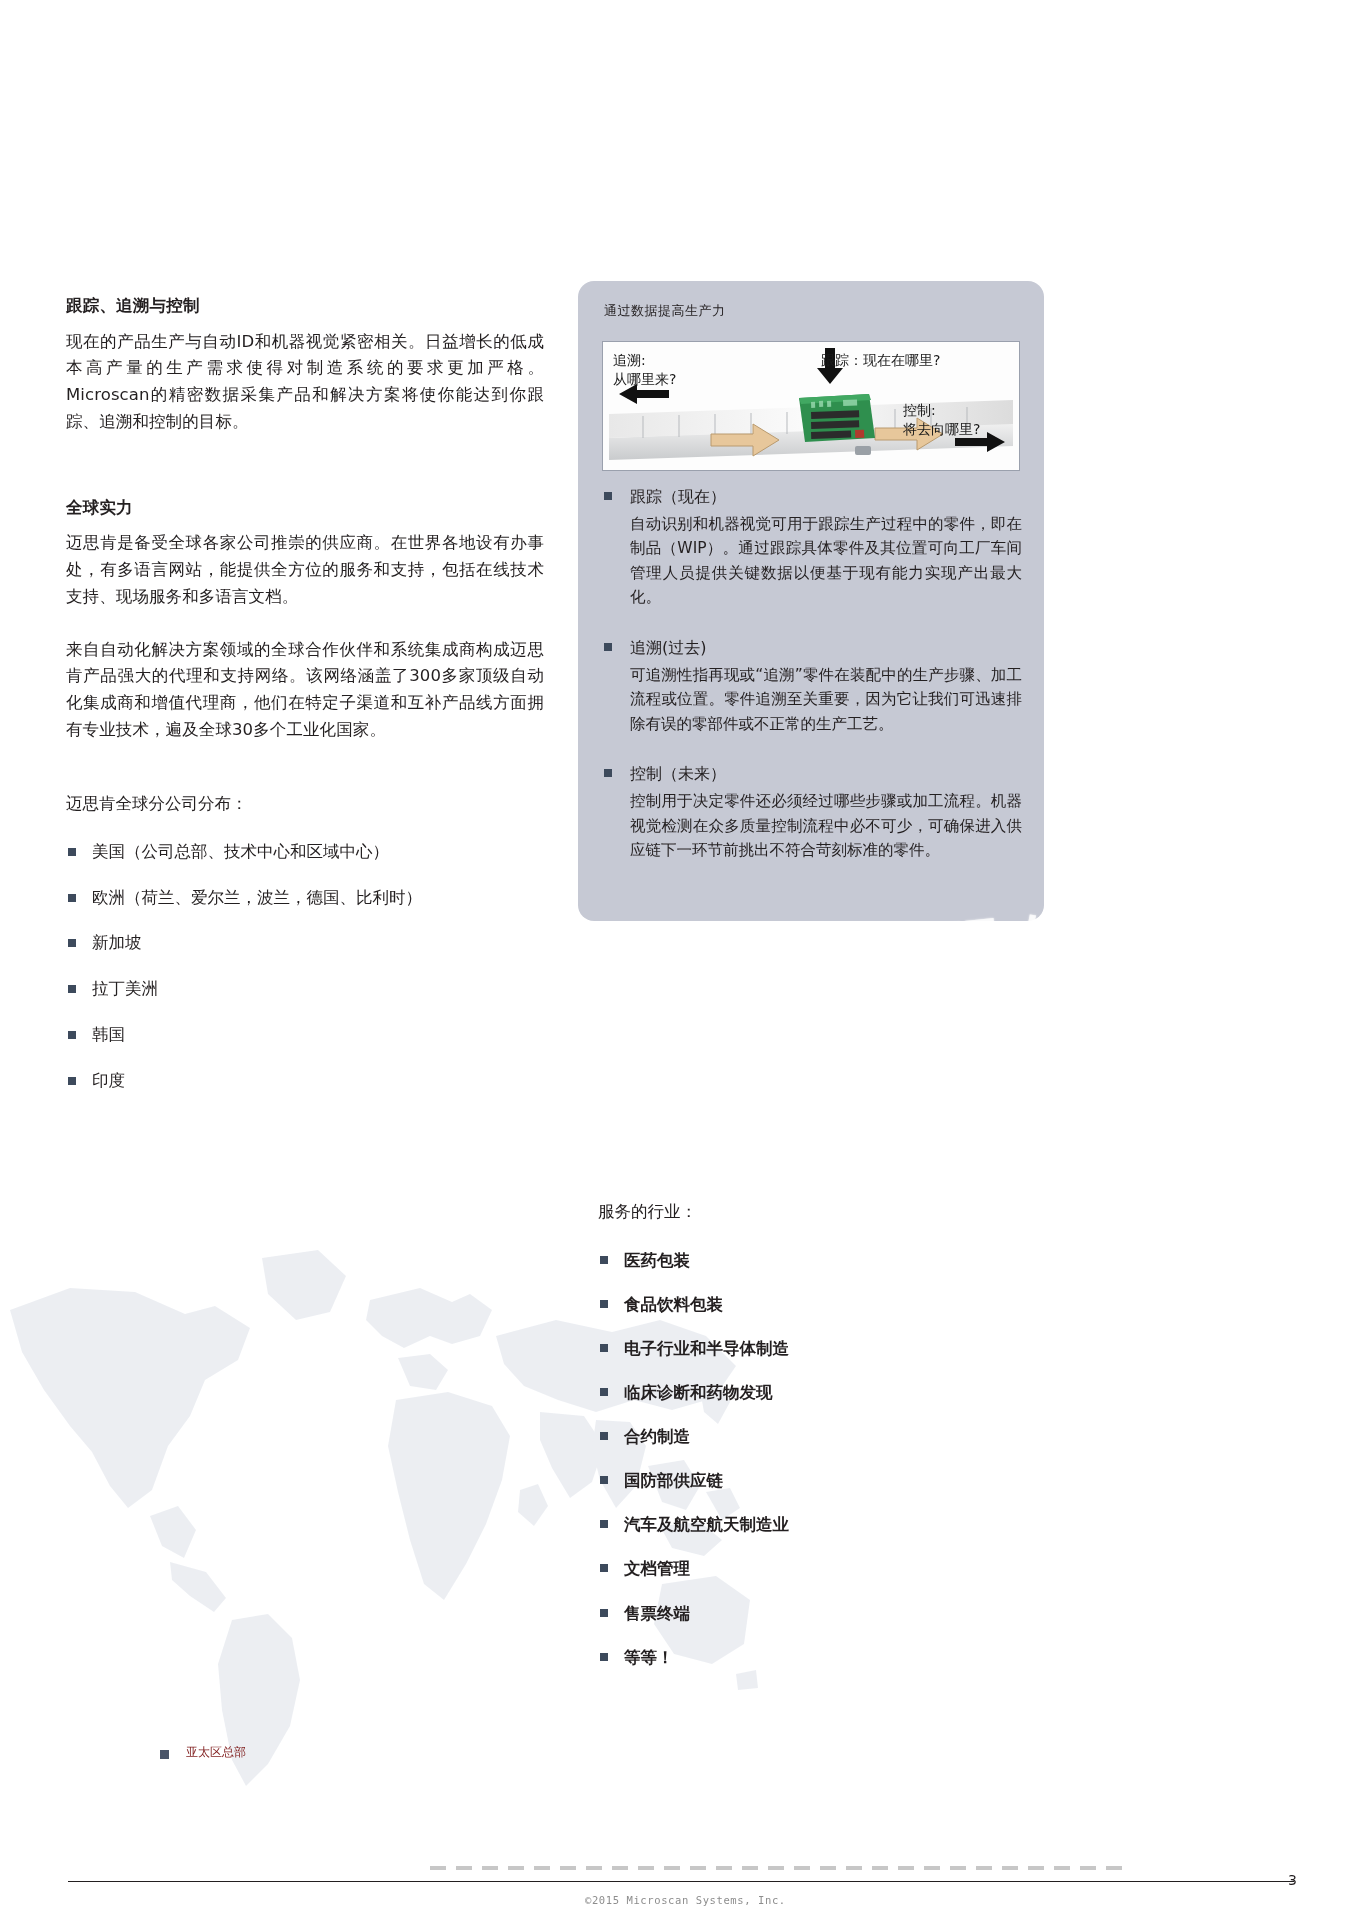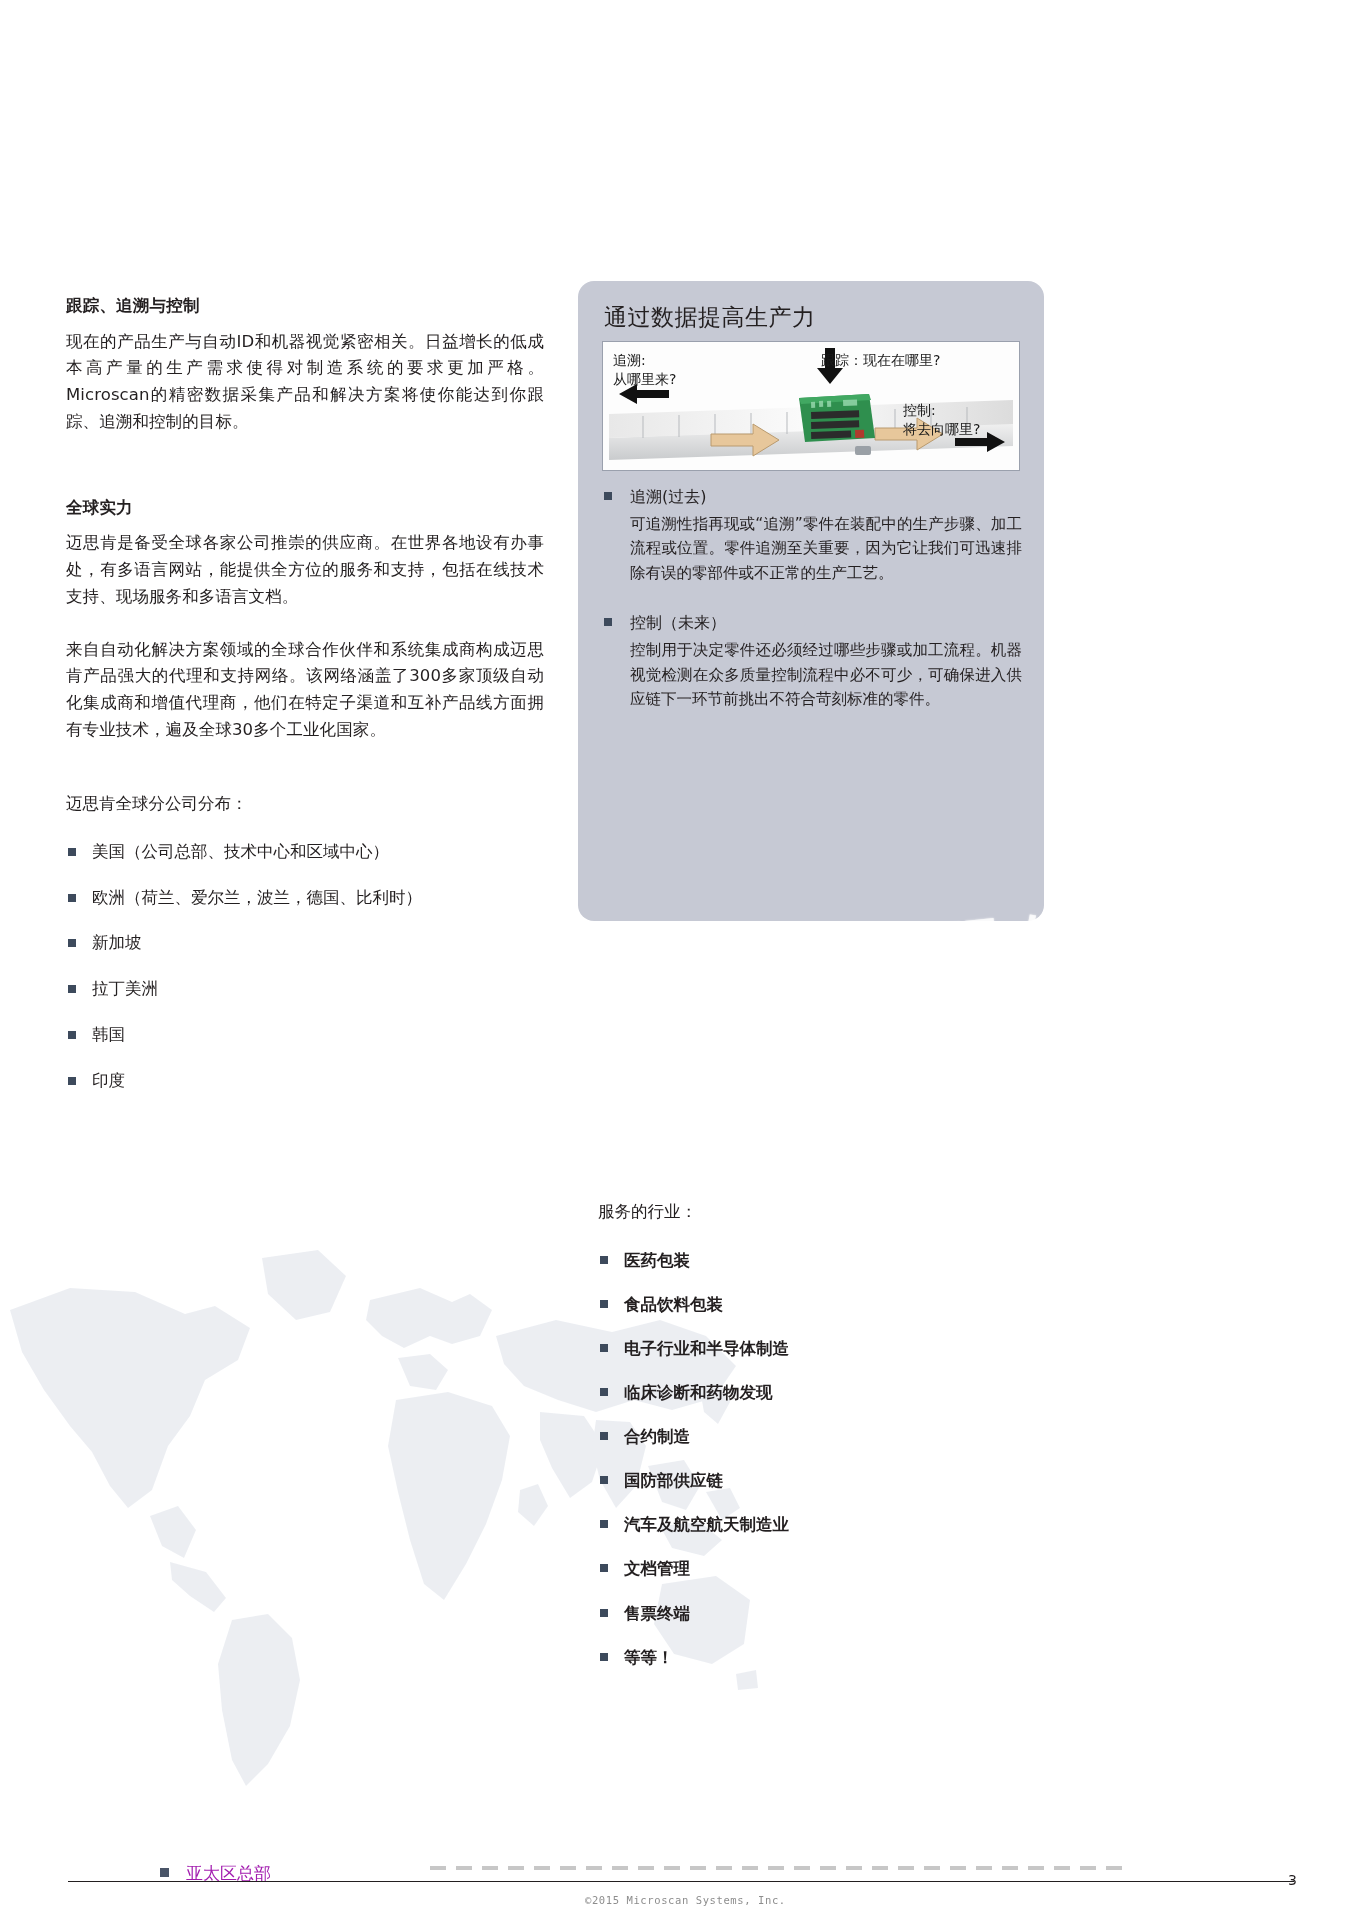--- a/index.html
+++ b/index.html
@@ -47,21 +47,21 @@
     background:#3d4a5c;display:block;
   }
 
   
   .panel{
     position:absolute;left:578px;top:281px;width:466px;height:640px;
     background:#c6c9d4;border-radius:16px;
   }
   .panel-title{
     position:absolute;left:26px;top:22px;
-    font-size:23px;line-height:1.3;color:#231f20;letter-spacing:.5px;
+    font-size:13px;line-height:1.3;color:#231f20;letter-spacing:.5px;
   }
   .figure{
     position:absolute;left:24px;top:60px;width:416px;height:128px;
     background:#fdfdfd;border:1px solid #9aa0ad;overflow:hidden;
   }
   .figure svg{position:absolute;inset:0;width:100%;height:100%;}
   .fig-label{
     position:absolute;font-size:14px;line-height:1.35;color:#1b1b1b;
     font-family:"DejaVu Sans","Liberation Sans",sans-serif;white-space:pre-line;
   }
@@ -95,22 +95,22 @@
     position:relative;padding-left:26px;margin-bottom:21px;
     font-size:16.5px;line-height:1.4;font-weight:bold;
   }
   .industries li .bullet{
     position:absolute;left:2px;top:7px;width:8px;height:8px;
     background:#3d4a5c;display:block;
   }
 
   
   .map-legend{
-    position:absolute;left:186px;top:1862px;
-    font-size:17px;line-height:1.4;color:#a21caf;
+    position:absolute;left:186px;top:1744px;
+    font-size:12px;line-height:1.4;color:#7f1d1d;
   }
   .map-legend .bullet{
     position:absolute;left:-26px;top:6px;width:9px;height:9px;
     background:#4a5568;display:block;
   }
 
   
   .footer-rule{
     position:absolute;left:68px;top:1881px;width:1226px;height:1px;
     background:#231f20;
@@ -294,20 +294,25 @@
       <div class="fig-label lbl-trace">追溯:
 从哪里来?</div>
       <div class="fig-label lbl-track">跟踪：现在在哪里?</div>
       <div class="fig-label lbl-ctrl">控制:
 将去向哪里?</div>
     </div>
 
     <div class="panel-list">
       <div class="panel-item">
         <span class="bullet"></span>
+        <h4>跟踪（现在）</h4>
+        <p>自动识别和机器视觉可用于跟踪生产过程中的零件，即在制品（WIP）。通过跟踪具体零件及其位置可向工厂车间管理人员提供关键数据以便基于现有能力实现产出最大化。</p>
+      </div>
+      <div class="panel-item">
+        <span class="bullet"></span>
         <h4>追溯(过去)</h4>
         <p>可追溯性指再现或“追溯”零件在装配中的生产步骤、加工流程或位置。零件追溯至关重要，因为它让我们可迅速排除有误的零部件或不正常的生产工艺。</p>
       </div>
       <div class="panel-item">
         <span class="bullet"></span>
         <h4>控制（未来）</h4>
         <p>控制用于决定零件还必须经过哪些步骤或加工流程。机器视觉检测在众多质量控制流程中必不可少，可确保进入供应链下一环节前挑出不符合苛刻标准的零件。</p>
       </div>
     </div>
   </div>

